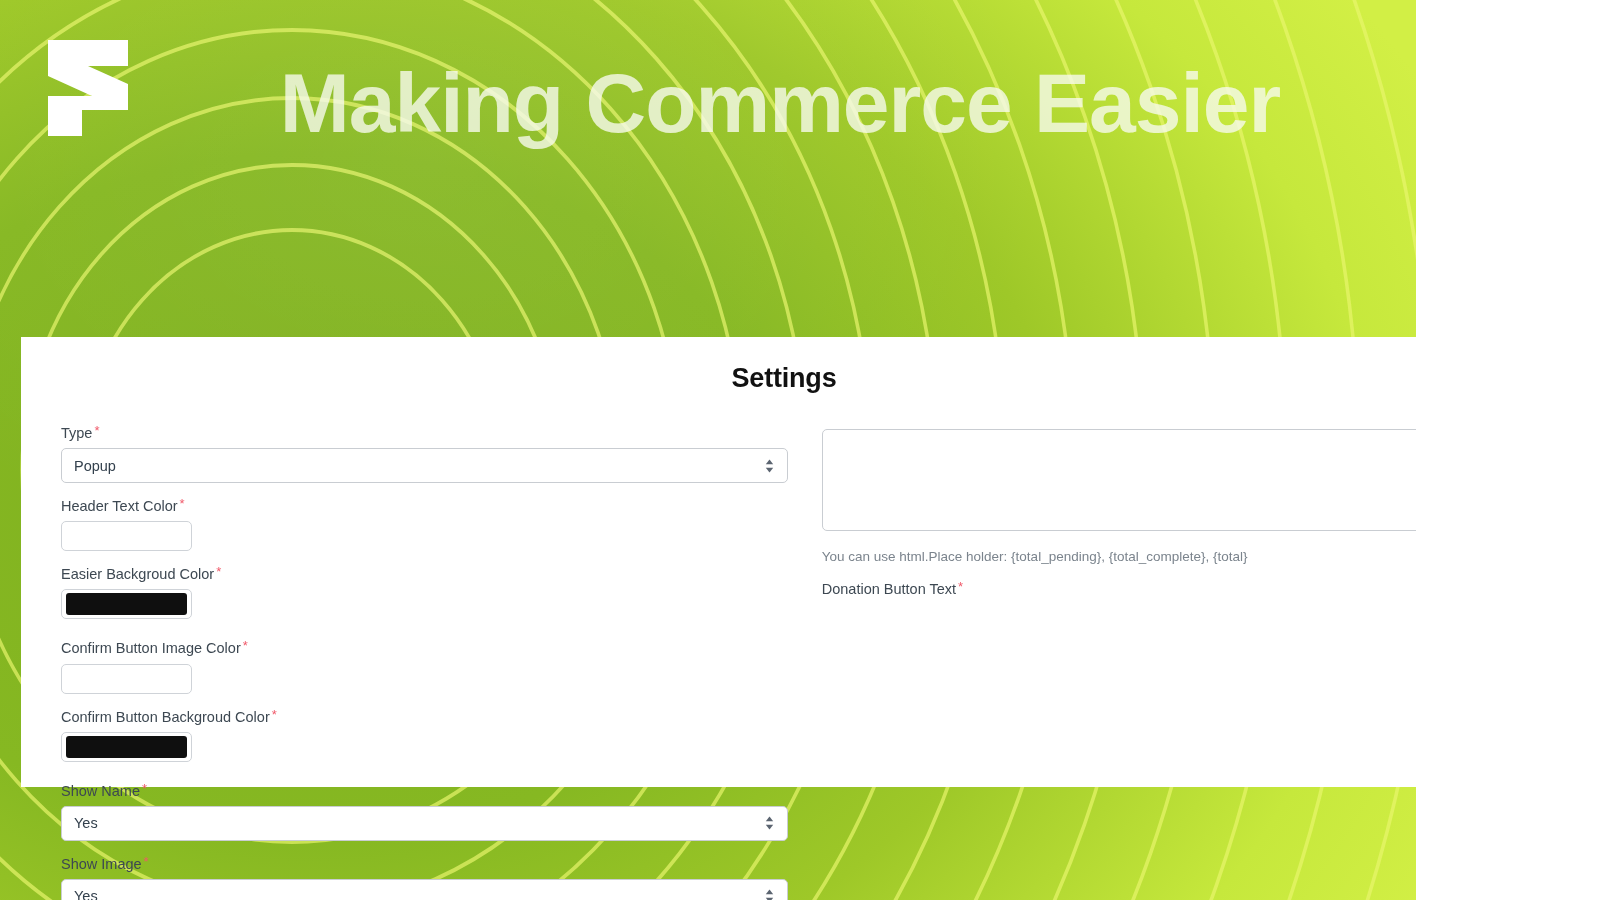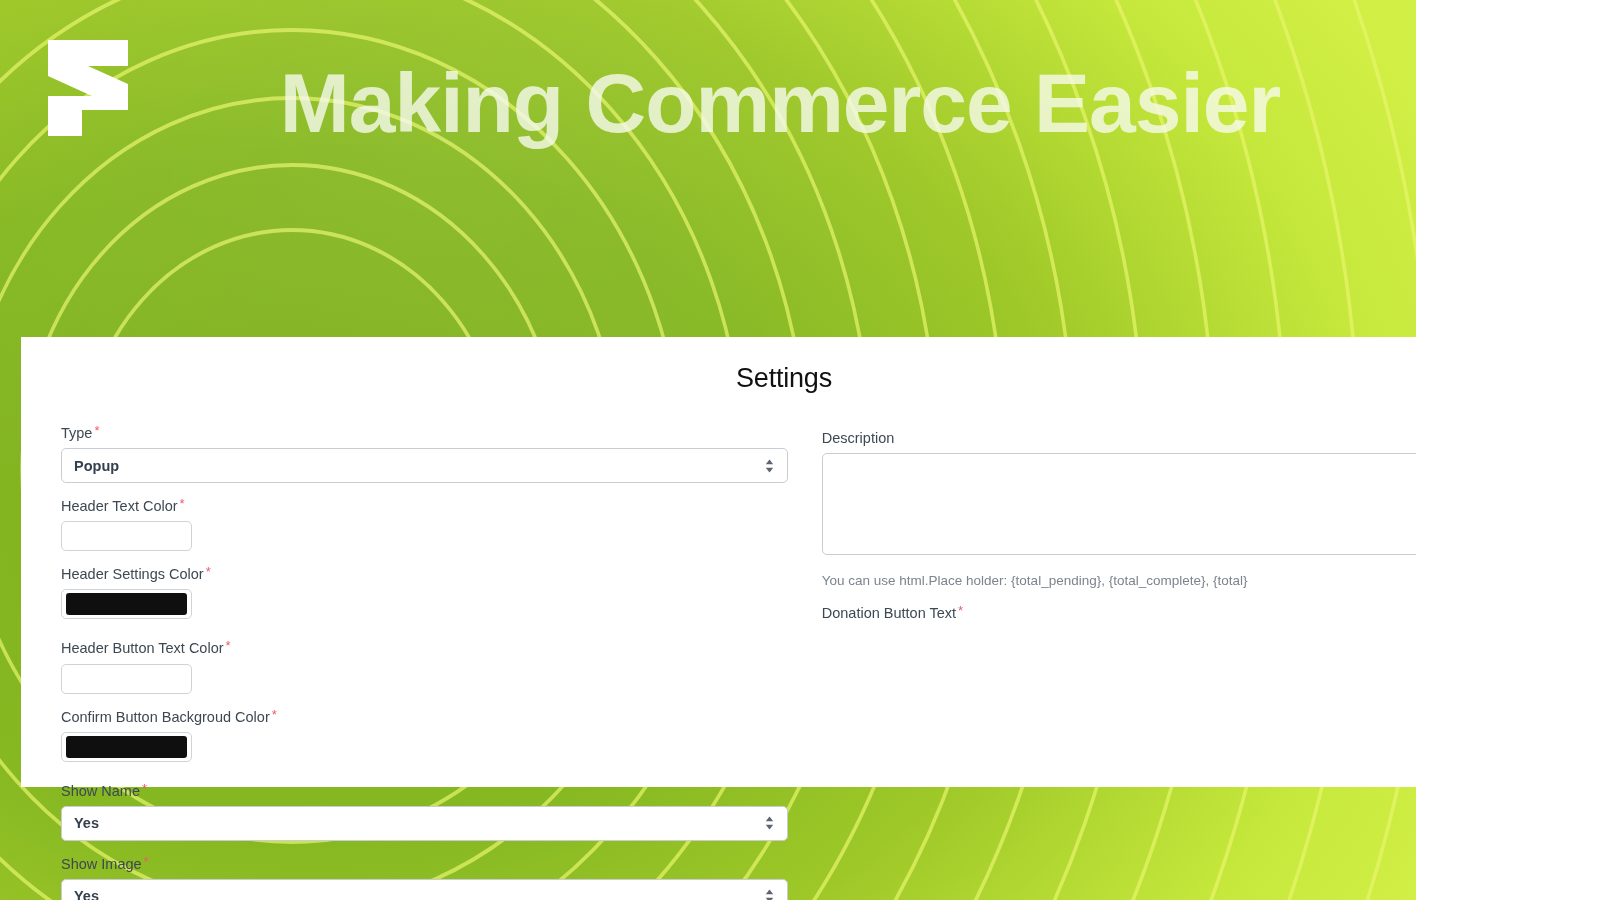--- a/index.html
+++ b/index.html
@@ -74,21 +74,21 @@
     top: 337px;
     width: 1526px;
     height: 450px;
     background: #ffffff;
     padding: 20px 20px 0 20px;
   }
 
   .panel-title {
     text-align: center;
     font-size: 27px;
-    font-weight: normal;
+    font-weight: bold;
     color: #111111;
     letter-spacing: -0.2px;
     margin-top: 6px;
     margin-bottom: 30px;
   }
 
   .columns {
     display: flex;
     gap: 12px;
     padding: 0 0 0 0;
@@ -120,21 +120,20 @@
     height: 35px;
     border: 1px solid #c9cdd2;
     border-radius: 5px;
     background: #ffffff;
     font-family: "Liberation Sans", sans-serif;
     font-size: 14.5px;
     color: #33404d;
     padding: 0 12px;
     line-height: 33px;
     outline: none;
-    font-weight: bold;
   }
   .control.select { padding-right: 34px; }
 
   .chevrons {
     position: absolute;
     right: 13px;
     top: 50%;
     transform: translateY(-50%);
     width: 11px;
     height: 16px;
@@ -255,34 +254,34 @@
           <div class="color-cell field">
             <label class="field-label">
               <span>Header Text Color</span><span class="req">*</span>
             </label>
             <div class="color-swatch light">
               <div class="chip"></div>
             </div>
           </div>
           <div class="color-cell field">
             <label class="field-label">
-              <span>Header Settings Color</span><span class="req">*</span>
+              <span>Easier Backgroud Color</span><span class="req">*</span>
             </label>
             <div class="color-swatch dark">
               <div class="chip"></div>
             </div>
           </div>
         </div>
 
         <div class="spacer-h"></div>
 
         <div class="color-row">
           <div class="color-cell field">
             <label class="field-label">
-              <span>Header Button Text Color</span><span class="req">*</span>
+              <span>Confirm Button Image Color</span><span class="req">*</span>
             </label>
             <div class="color-swatch light">
               <div class="chip"></div>
             </div>
           </div>
           <div class="color-cell field">
             <label class="field-label">
               <span>Confirm Button Backgroud Color</span><span class="req">*</span>
             </label>
             <div class="color-swatch dark">
@@ -322,23 +321,20 @@
             </span>
           </div>
         </div>
 
       </div>
 
       <div class="col-right">
 
 
         <div class="field">
-          <label class="field-label">
-            <span>Description</span>
-          </label>
           <textarea class="textarea" style=""></textarea>
           <div class="help-text">You can use html.Place holder: {total_pending}, {total_complete}, {total}</div>
         </div>
 
         <div class="field">
           <label class="field-label">
             <span>Donation Button Text</span><span class="req">*</span>
           </label>
         </div>
 

